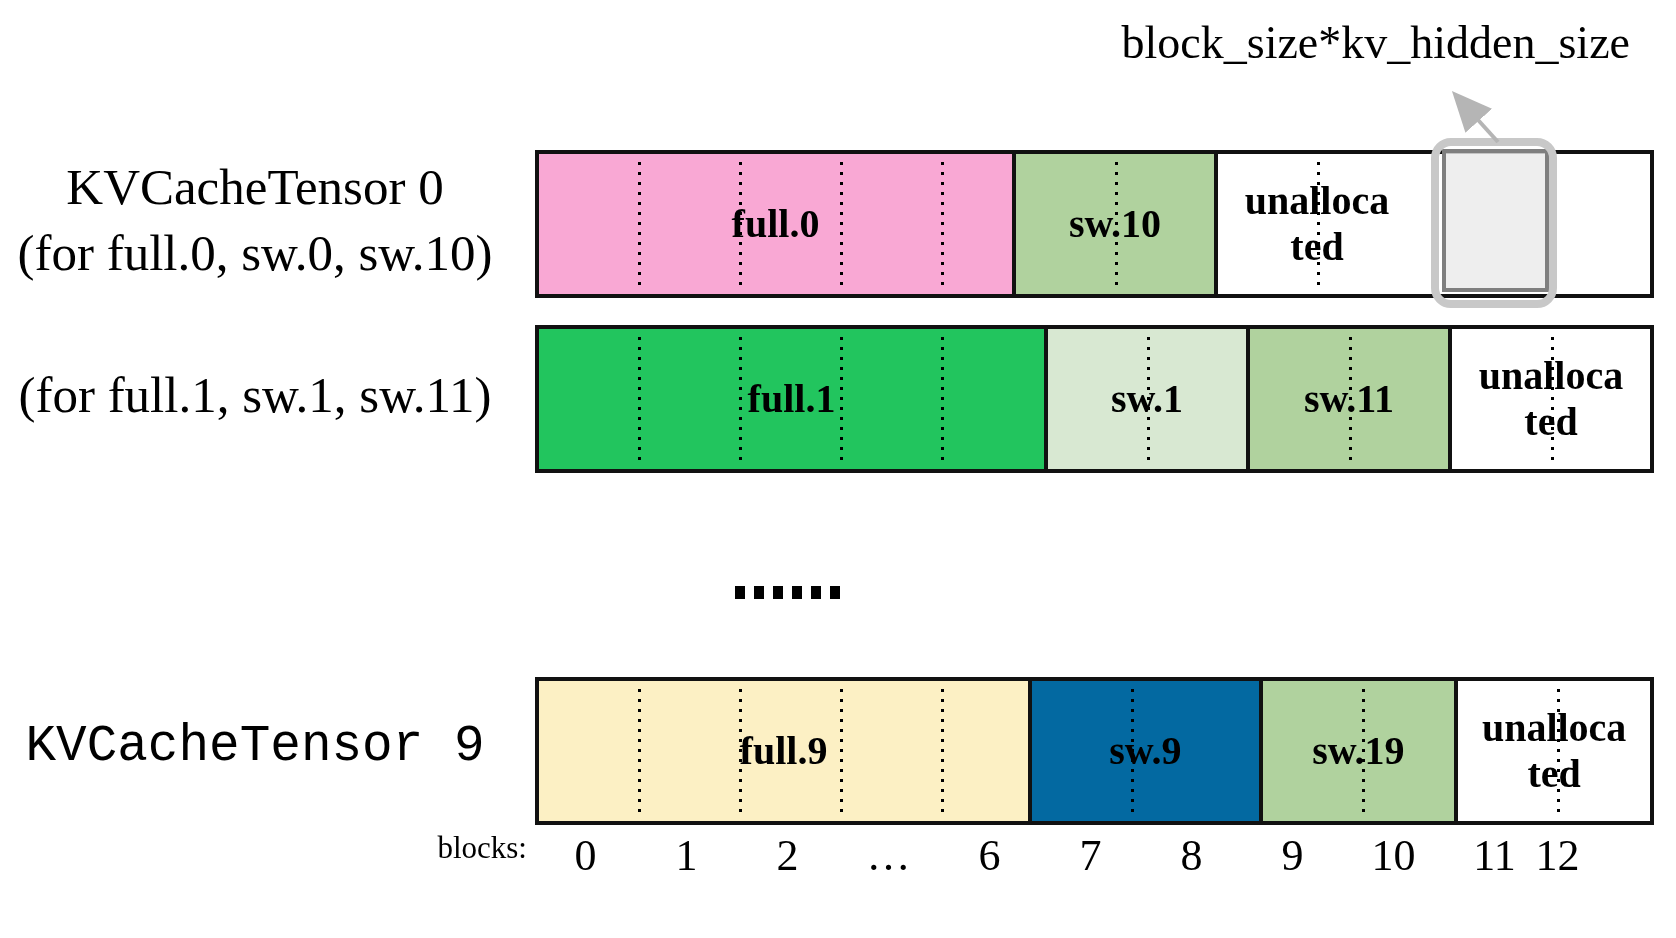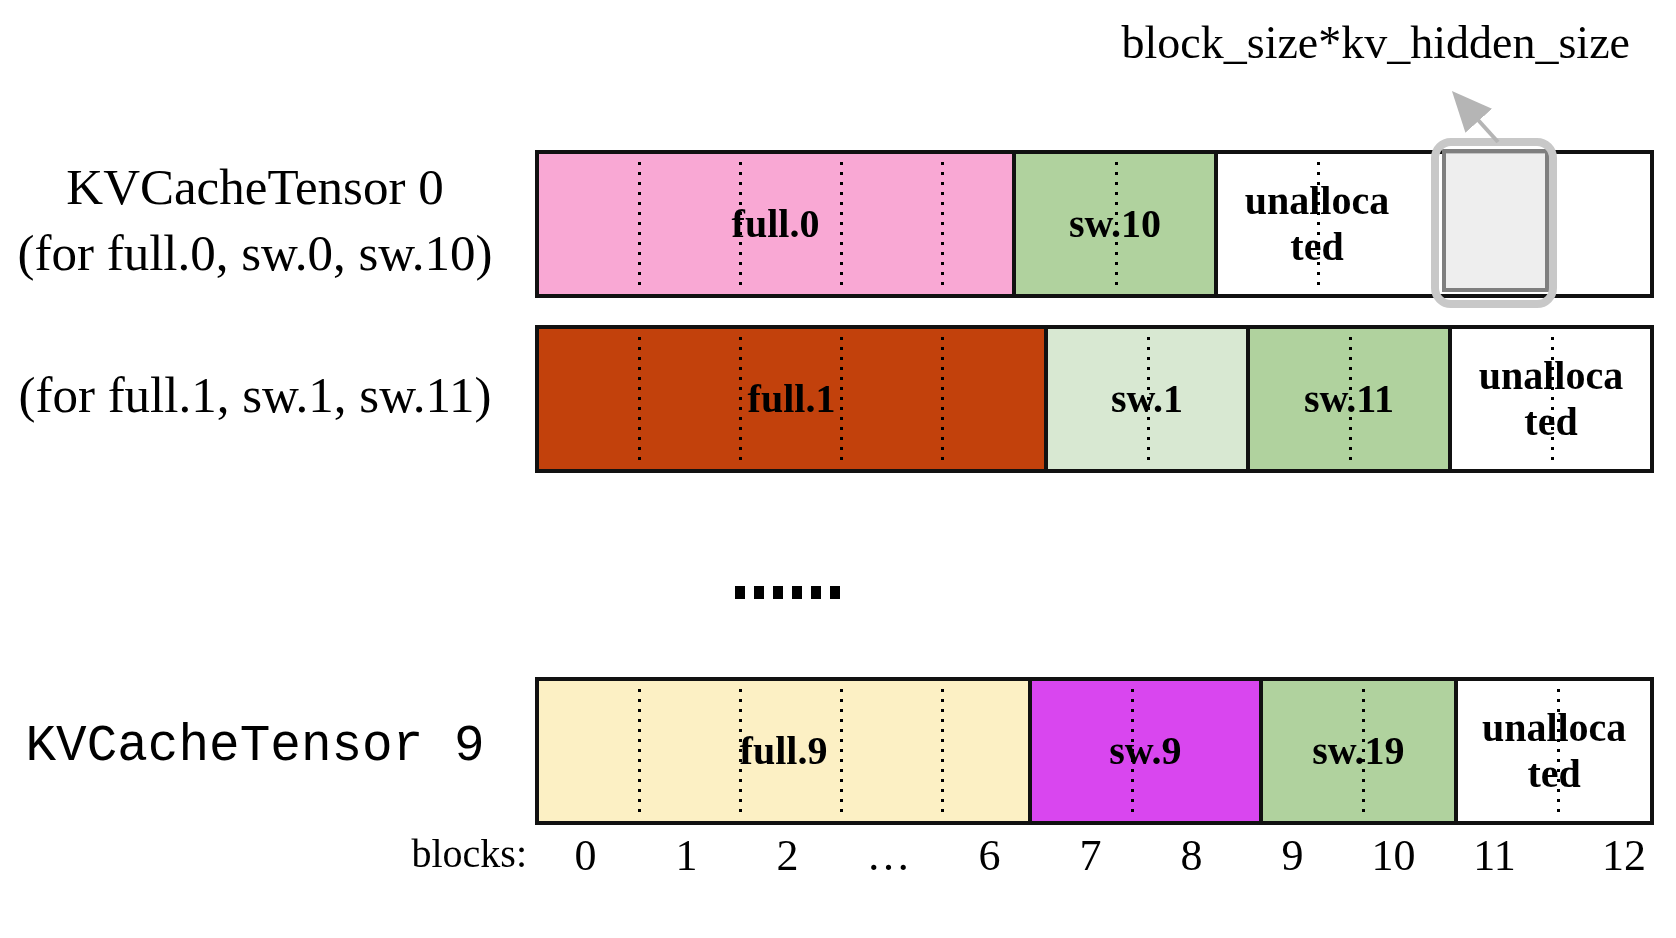--- a/index.html
+++ b/index.html
@@ -56,21 +56,21 @@
   .separator-dots{
     position:absolute;
     left:535px;width:505px;top:582px;height:20px;
     display:flex;justify-content:center;align-items:center;gap:9px;
   }
   .separator-dots .dot{width:10px;height:13px;background:#000;}
   .axis-label{
     position:absolute;
     left:0;width:527px;top:830px;
     text-align:right;
-    font-size:40px;
+    font-size:31px;
     white-space:nowrap;
   }
   .axis-tick{
     position:absolute;
     top:830px;width:101px;
     text-align:center;
     font-size:44px;
   }
   .hl-outer{
     position:absolute;
@@ -123,21 +123,21 @@
         <span>sw.10</span>
         <div class="divider" style="left: 99px;"></div>
       </div>
       <div class="segment with-sep" style="width: 202px; background: rgb(255, 255, 255);">
         <span>unalloca</span>
         <span>ted</span>
         <div class="divider" style="left: 99px;"></div>
       </div>
     </div>
   <div class="bar" id="bar-1" style="top:325px;">
-      <div class="segment" style="width: 505px; background: #c2410c;">
+      <div class="segment" style="width: 505px; background: #22c55e;">
         <span>full.1</span>
         <div class="divider" style="left: 99px;"></div>
         <div class="divider" style="left: 200px;"></div>
         <div class="divider" style="left: 301px;"></div>
         <div class="divider" style="left: 402px;"></div>
       </div>
       <div class="segment with-sep" style="width: 202px; background: rgb(216, 232, 210);">
         <span>sw.1</span>
         <div class="divider" style="left: 99px;"></div>
       </div>
@@ -152,21 +152,21 @@
       </div>
     </div>
   <div class="bar" id="bar-2" style="top:677px;">
       <div class="segment" style="width: 505px; background: rgb(252, 240, 196);">
         <span>full.9</span>
         <div class="divider" style="left: 99px;"></div>
         <div class="divider" style="left: 200px;"></div>
         <div class="divider" style="left: 301px;"></div>
         <div class="divider" style="left: 402px;"></div>
       </div>
-      <div class="segment with-sep" style="width: 238px; background: #d946ef; text-align: right;">
+      <div class="segment with-sep" style="width: 238px; background: #0369a1; text-align: right;">
         <span>sw.9</span>
         <div class="divider" style="left: 99px;"></div>
       </div>
       <div class="segment with-sep" style="width: 202px; background: rgb(176, 210, 158);">
         <span>sw.19</span>
         <div class="divider" style="left: 99px;"></div>
       </div>
       <div class="segment with-sep" style="width: 202px; background: rgb(255, 255, 255);">
         <span>unalloca</span>
         <span>ted</span>
@@ -199,16 +199,16 @@
       <div class="axis-tick" style="left: 535px;">0</div>
       <div class="axis-tick" style="left: 636px;">1</div>
       <div class="axis-tick" style="left: 737px;">2</div>
       <div class="axis-tick" style="left: 838px;">…</div>
       <div class="axis-tick" style="left: 939px;">6</div>
       <div class="axis-tick" style="left: 1040px;">7</div>
       <div class="axis-tick" style="left: 1141px;">8</div>
       <div class="axis-tick" style="left: 1242px;">9</div>
       <div class="axis-tick" style="left: 1343px;">10</div>
       <div class="axis-tick" style="left: 1444px;">11</div>
-      <div class="axis-tick" style="left: 1545px; text-align: right;">12</div>
+      <div class="axis-tick" style="left: 1507px;">12</div>
     </div>
 
 </div>
 
 </body></html>

